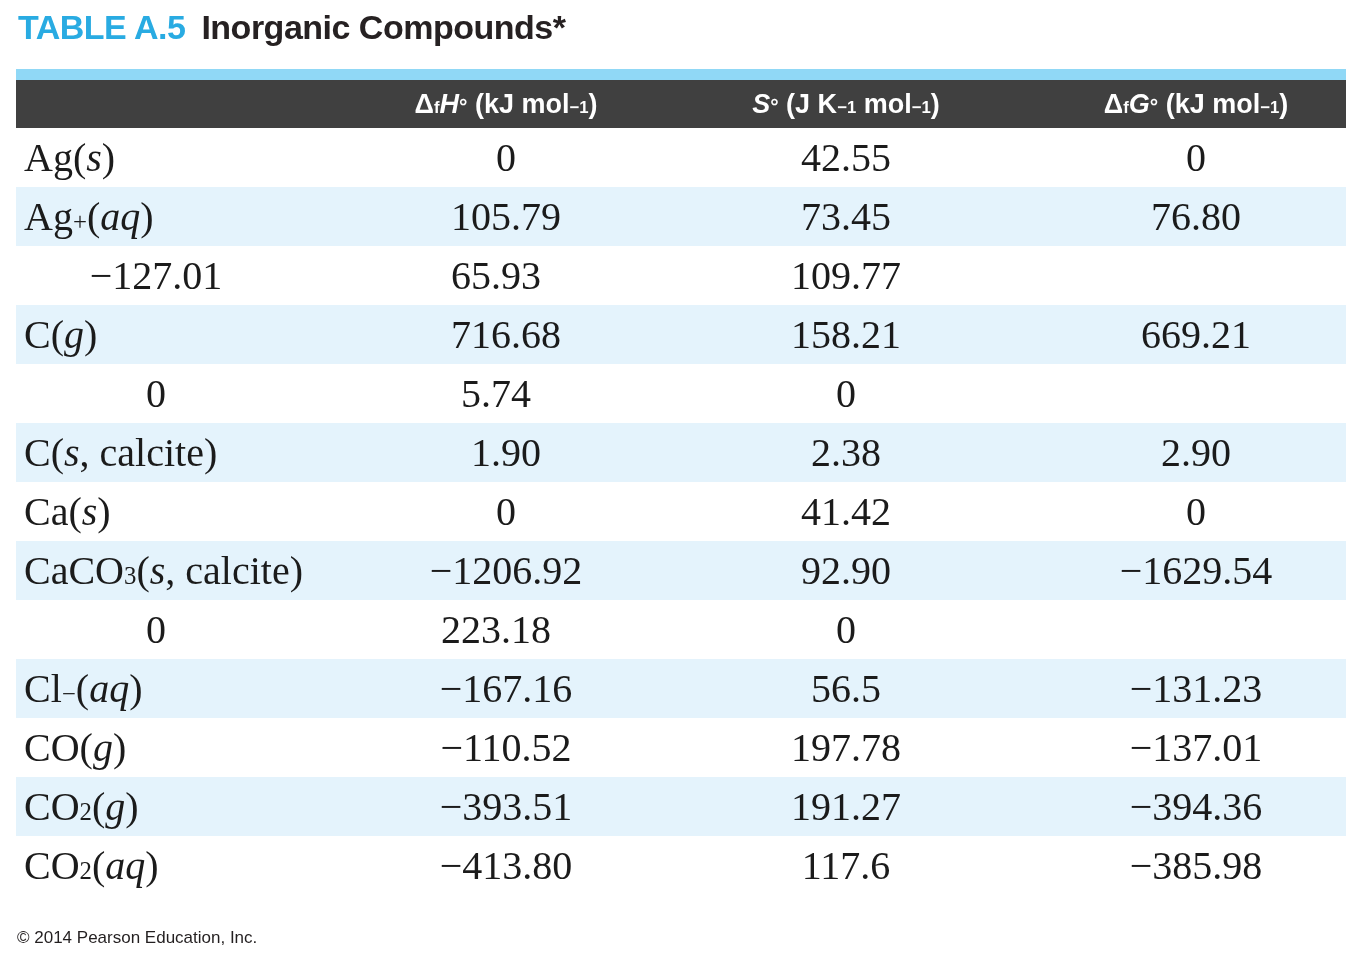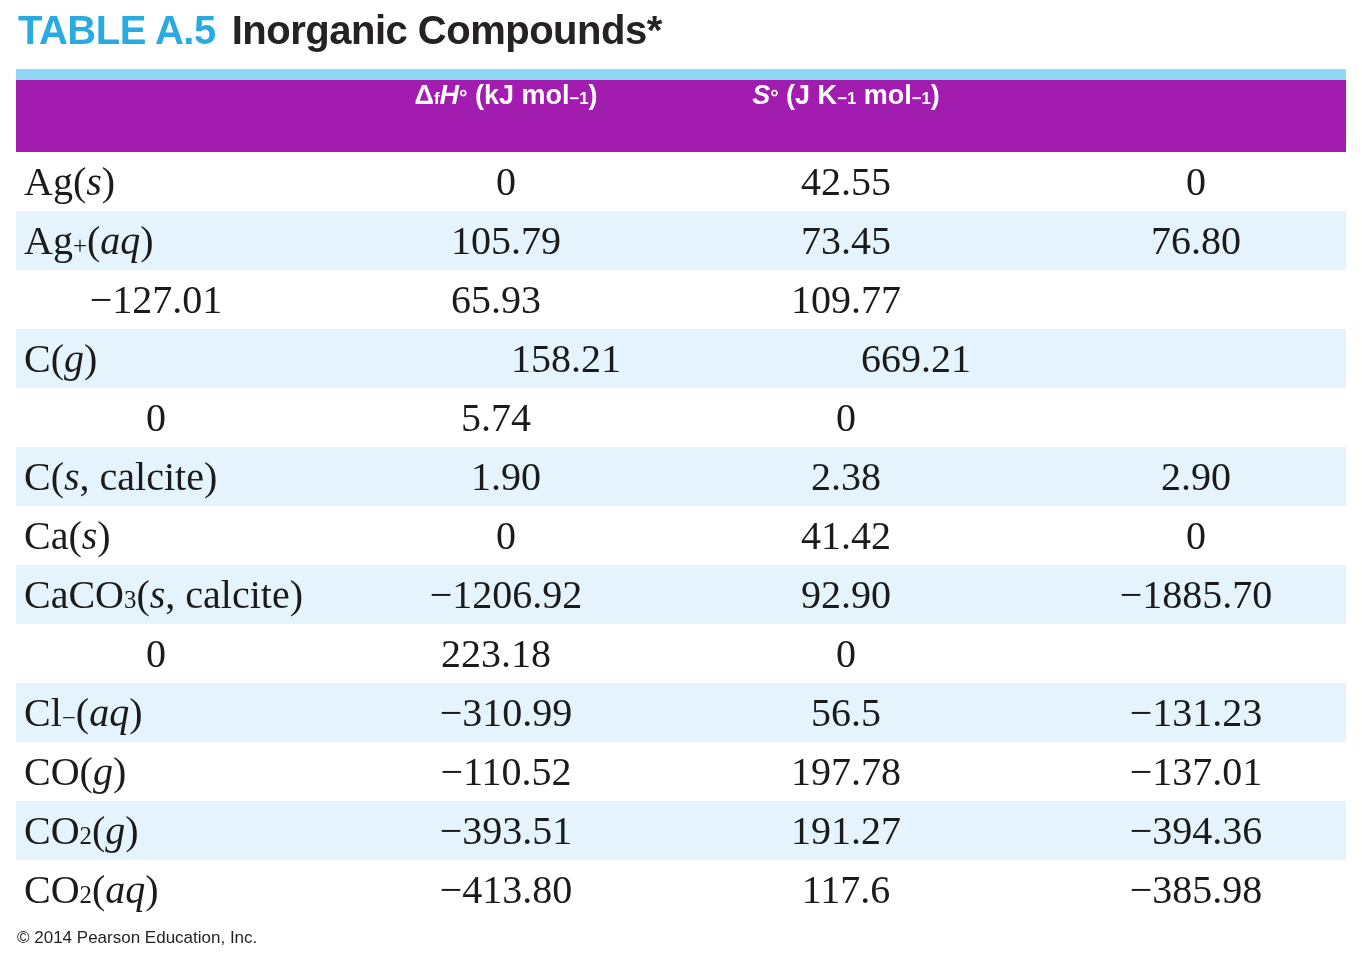--- a/index.html
+++ b/index.html
@@ -1,26 +1,26 @@
 <!DOCTYPE html>
 <html><head>
 <meta charset="utf-8">
 <style>
   html,body { margin:0; padding:0; background:#ffffff; }
   body { width:1362px; height:979px; font-family:"Liberation Serif", serif; color:#1b1b1b; }
   .page { position:relative; width:1362px; height:979px; background:#fff; overflow:hidden; }
 
   .title-row { position:absolute; left:18px; top:8px; font-family:"Liberation Sans", sans-serif;
-               font-weight:bold; font-size:40px; letter-spacing:-0.5px; white-space:nowrap; }
+               font-weight:bold; font-size:34px; letter-spacing:-0.5px; white-space:nowrap; }
   .title-label { color:#29abe2; }
   .title-text  { color:#262122; margin-left:16px; }
 
   .table { position:absolute; left:16px; top:69px; width:1330px; }
   .stripe { height:11px; background:#90d8f6; }
-  .head-main { height:72px; background:#a21caf; display:flex; 
+  .head-main { height:48px; background:#404040; display:flex; align-items:center;
                color:#ffffff; font-family:"Liberation Sans", sans-serif; font-weight:bold; font-size:27px; }
 
   .row { display:flex; align-items:center; height:59px; font-size:40px; }
   .row:nth-child(even) { background:#e4f3fc; }
 
   .cell { box-sizing:border-box; }
   .c1 { width:350px; padding-left:8px; text-align:left; }
   .c2 { width:280px; text-align:center; }
   .c3 { width:400px; text-align:center; }
   .c4 { width:300px; text-align:center; }
@@ -41,20 +41,21 @@
   <div class="title-row">
     <span class="title-label">TABLE A.5</span><span class="title-text">Inorganic Compounds*</span>
   </div>
 
   <div class="table">
     <div class="stripe"></div>
     <div class="head-main">
       <div class="cell c1"></div>
       <div class="cell c2"><span>Δ</span><span class="sub">f</span><span class="i">H</span><span class="deg">°</span><span> (kJ mol</span><span class="sup">−1</span><span>)</span></div>
       <div class="cell c3"><span class="i">S</span><span class="deg">°</span><span> (J K</span><span class="sup">−1</span><span> mol</span><span class="sup">−1</span><span>)</span></div>
+      <div class="cell c4"><span>Δ</span><span class="sub">f</span><span class="i">G</span><span class="deg">°</span><span> (kJ mol</span><span class="sup">−1</span><span>)</span></div>
     </div>
     <div id="tbody">
         <div class="row">
           <div class="cell c1"><span>Ag(</span><span class="i">s</span><span>)</span></div>
           <div class="cell c2">0</div>
           <div class="cell c3">42.55</div>
           <div class="cell c4">0</div>
         </div>
         <div class="row">
           <div class="cell c1"><span>Ag</span><span class="sup">+</span><span>(</span><span class="i">aq</span><span>)</span></div>
@@ -62,20 +63,21 @@
           <div class="cell c3">73.45</div>
           <div class="cell c4">76.80</div>
         </div>
         <div class="row">
           <div class="cell c2">−127.01</div>
           <div class="cell c3">65.93</div>
           <div class="cell c4">109.77</div>
         </div>
         <div class="row">
           <div class="cell c1"><span>C(</span><span class="i">g</span><span>)</span></div>
+          <div class="cell c2">716.68</div>
           <div class="cell c3">158.21</div>
           <div class="cell c4">669.21</div>
         </div>
         <div class="row">
           <div class="cell c2">0</div>
           <div class="cell c3">5.74</div>
           <div class="cell c4">0</div>
         </div>
         <div class="row">
           <div class="cell c1"><span>C(</span><span class="i">s</span><span>, calcite)</span></div>
@@ -86,30 +88,30 @@
         <div class="row">
           <div class="cell c1"><span>Ca(</span><span class="i">s</span><span>)</span></div>
           <div class="cell c2">0</div>
           <div class="cell c3">41.42</div>
           <div class="cell c4">0</div>
         </div>
         <div class="row">
           <div class="cell c1"><span>CaCO</span><span class="sub">3</span><span>(</span><span class="i">s</span><span>, calcite)</span></div>
           <div class="cell c2">−1206.92</div>
           <div class="cell c3">92.90</div>
-          <div class="cell c4">−1885.70</div>
+          <div class="cell c4">−1629.54</div>
         </div>
         <div class="row">
           <div class="cell c2">0</div>
           <div class="cell c3">223.18</div>
           <div class="cell c4">0</div>
         </div>
         <div class="row">
           <div class="cell c1"><span>Cl</span><span class="sup">−</span><span>(</span><span class="i">aq</span><span>)</span></div>
-          <div class="cell c2">−310.99</div>
+          <div class="cell c2">−167.16</div>
           <div class="cell c3">56.5</div>
           <div class="cell c4">−131.23</div>
         </div>
         <div class="row">
           <div class="cell c1"><span>CO(</span><span class="i">g</span><span>)</span></div>
           <div class="cell c2">−110.52</div>
           <div class="cell c3">197.78</div>
           <div class="cell c4">−137.01</div>
         </div>
         <div class="row">

